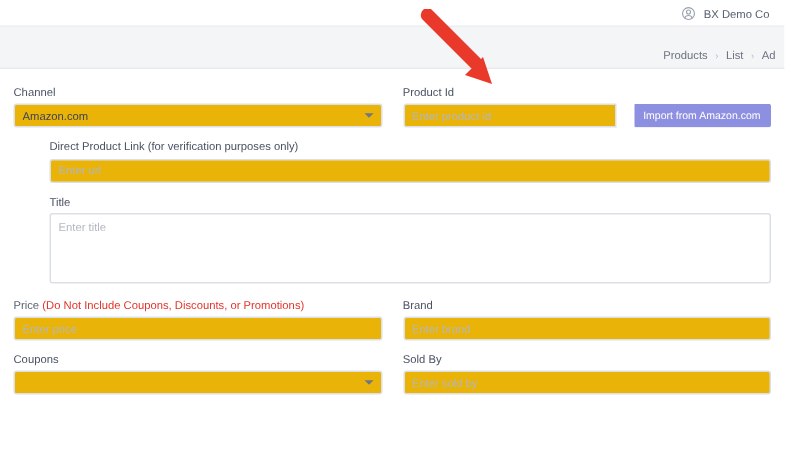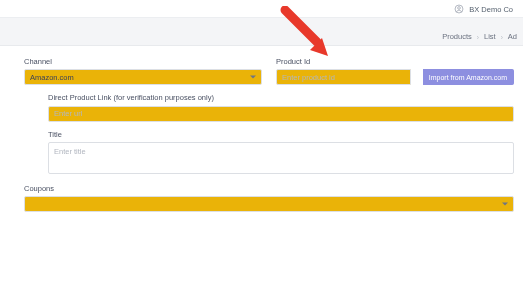--- a/index.html
+++ b/index.html
@@ -65,21 +65,21 @@
   .breadcrumb .crumb-link {
     color: #6b7280;
   }
   .breadcrumb .sep {
     color: #b9bec7;
     font-size: 6.5px;
   }
 
   
   .form-wrap {
-    padding: 12px 9px 0 24px;
+    padding: 12px 9px 0 9px;
     box-sizing: border-box;
   }
   .row {
     display: flex;
     gap: 14px;
     margin-bottom: 9px;
   }
   .col {
     flex: 1 1 0;
     min-width: 0;
@@ -129,21 +129,21 @@
     width: 0;
     height: 0;
     border-left: 3px solid transparent;
     border-right: 3px solid transparent;
     border-top: 3.5px solid #6f7683;
   }
   .select-wrap .input { padding-right: 16px; }
 
   .textarea {
     width: 100%;
-    height: 32px;
+    height: 47px;
     box-sizing: border-box;
     border: 1px solid #dcdfe4;
     border-radius: 2px;
     background: #fff;
     font-family: "Liberation Sans", sans-serif;
     font-size: 7.5px;
     color: #b2b7c0;
     padding: 4px 5px;
     outline: none;
     resize: none;
@@ -238,28 +238,42 @@
     </div>
   </div>
 
   <div class="row">
     <div class="col full">
       <span class="label">Title</span>
       <textarea class="textarea" placeholder="Enter title" style=""></textarea>
     </div>
   </div>
 
+  <div class="row">
+    <div class="col">
+      <span class="label"><span class="muted">Price </span><span class="red">(Do Not Include Coupons, Discounts, or Promotions)</span></span>
+      <input class="input" placeholder="Enter price" style="">
+    </div>
+    <div class="col">
+      <span class="label">Brand</span>
+      <input class="input" placeholder="Enter brand" style="">
+    </div>
+  </div>
 
   <div class="row">
     <div class="col">
       <span class="label">Coupons</span>
       <div class="select-wrap">
         <input class="input" readonly="" value="" style="">
         <span class="caret"></span>
       </div>
+    </div>
+    <div class="col">
+      <span class="label">Sold By</span>
+      <input class="input" placeholder="Enter sold by" style="">
     </div>
   </div>
 
 
 </div>
 
 <div class="arrow">
   <svg width="60" height="52" viewBox="0 0 60 52">
     <g stroke="#e8392b" stroke-width="9" stroke-linecap="round" fill="none">
       <line x1="8" y1="4" x2="40" y2="36"></line>

